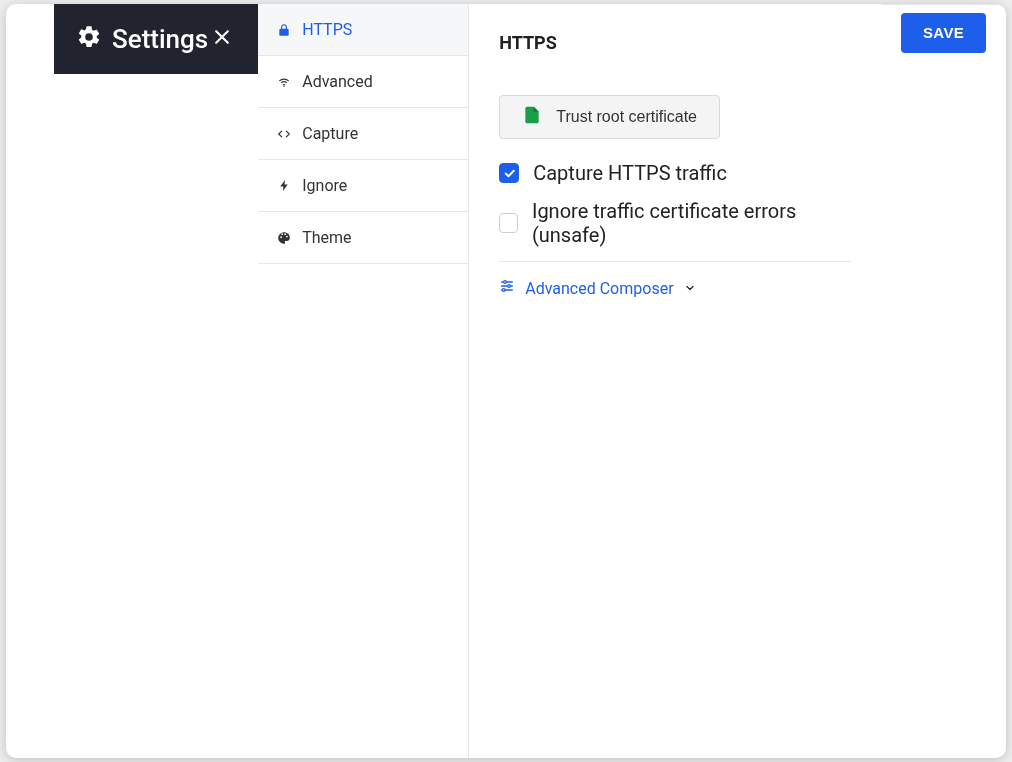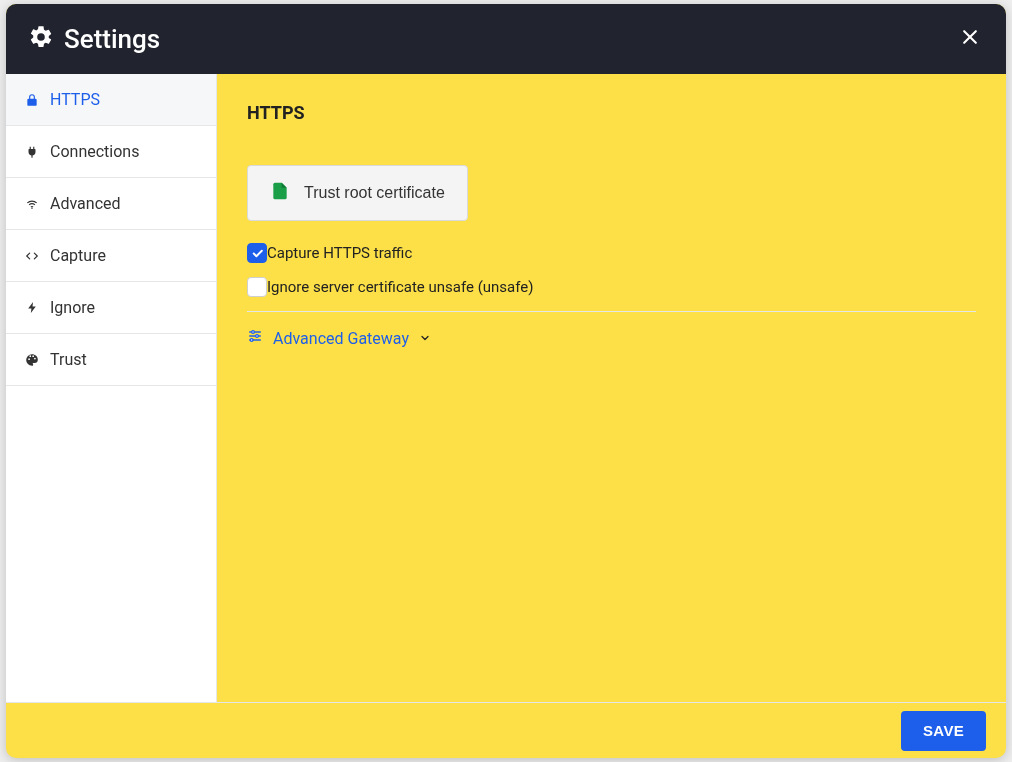--- a/index.html
+++ b/index.html
@@ -19,26 +19,26 @@
       position: absolute;
       inset: 0;
       background: #eee;
     }
     .modal {
       position: absolute;
       top: 4px;
       left: 6px;
       right: 6px;
       bottom: 4px;
-      background: #fde047;
+      background: #ffffff;
       border-radius: 10px;
       overflow: hidden;
       display: flex;
-      flex-direction: column;
       box-shadow: 0 2px 12px rgba(0,0,0,0.2);
+      padding-left: 48px;
     }
     .modal-header {
       background: #21232f;
       color: #fff;
       height: 70px;
       display: flex;
       align-items: center;
       padding: 0 22px;
       justify-content: space-between;
     }
@@ -108,32 +108,33 @@
       margin-bottom: 42px;
     }
     .trust-btn {
       display: inline-flex;
       align-items: center;
       gap: 14px;
       border: 1px solid #d9d9d9;
       background: #f4f4f4;
       border-radius: 4px;
       padding: 0 22px;
-      height: 56px;
+      height: 44px;
       font-size: 16px;
       color: #333;
       cursor: pointer;
       margin-bottom: 22px;
     }
     .checkbox-row {
       display: flex;
       align-items: center;
+      gap: 14px;
       margin-bottom: 14px;
       cursor: pointer;
-      font-size: 15px;
+      font-size: 20px;
       color: #222;
     }
     .checkbox {
       width: 20px;
       height: 20px;
       border-radius: 4px;
       border: 1px solid #cfcfcf;
       display: flex;
       align-items: center;
       justify-content: center;
@@ -208,28 +209,20 @@
       <div class="sidebar-item active">
         <span class="sb-icon">
           <svg width="14" height="14" viewBox="0 0 24 24" fill="currentColor">
               <path d="M18 10h-1V7a5 5 0 0 0-10 0v3H6a2 2 0 0 0-2 2v8a2 2 0 0 0 2 2h12a2 2 0 0 0 2-2v-8a2 2 0 0 0-2-2Zm-9-3a3 3 0 0 1 6 0v3H9Z"></path>
             </svg>
         </span>
         <span>HTTPS</span>
       </div>
       <div class="sidebar-item">
         <span class="sb-icon">
-          <svg width="14" height="14" viewBox="0 0 24 24" fill="currentColor">
-              <path d="M16 7V3h-2v4h-4V3H8v4H7a1 1 0 0 0-1 1v4a6 6 0 0 0 5 5.91V22h2v-4.09A6 6 0 0 0 18 12V8a1 1 0 0 0-1-1Z"></path>
-            </svg>
-        </span>
-        <span>Connections</span>
-      </div>
-      <div class="sidebar-item">
-        <span class="sb-icon">
           <svg width="14" height="14" viewBox="0 0 24 24" fill="none" stroke="currentColor" stroke-width="2">
               <path d="M4 10a12 12 0 0 1 16 0"></path>
               <path d="M7 13.5a8 8 0 0 1 10 0"></path>
               <path d="M10 17a4 4 0 0 1 4 0"></path>
               <circle cx="12" cy="19.5" r="1" fill="currentColor" stroke="none"></circle>
             </svg>
         </span>
         <span>Advanced</span>
       </div>
       <div class="sidebar-item">
@@ -248,21 +241,21 @@
             </svg>
         </span>
         <span>Ignore</span>
       </div>
       <div class="sidebar-item">
         <span class="sb-icon">
           <svg width="14" height="14" viewBox="0 0 24 24" fill="currentColor">
               <path d="M12 2a10 10 0 0 0 0 20 2 2 0 0 0 2-2 2 2 0 0 0-.6-1.4A1 1 0 0 1 14 17h2a6 6 0 0 0 6-6c0-5-4.5-9-10-9Zm-5 10a1.5 1.5 0 1 1 1.5-1.5A1.5 1.5 0 0 1 7 12Zm2-5a1.5 1.5 0 1 1 1.5-1.5A1.5 1.5 0 0 1 9 7Zm5 0a1.5 1.5 0 1 1 1.5-1.5A1.5 1.5 0 0 1 14 7Zm3 4a1.5 1.5 0 1 1 1.5-1.5A1.5 1.5 0 0 1 17 11Z"></path>
             </svg>
         </span>
-        <span>Trust</span>
+        <span>Theme</span>
       </div>
     </div>
 
     <div class="main">
       <h2 class="page-title">HTTPS</h2>
 
       <button class="trust-btn">
         <span>
           <svg width="20" height="20" viewBox="0 0 24 24">
               <path fill="#1a9e48" d="M14 2H6a2 2 0 0 0-2 2v16a2 2 0 0 0 2 2h12a2 2 0 0 0 2-2V8Z"></path>
@@ -276,37 +269,37 @@
         <span class="checkbox checked">
           <svg width="13" height="13" viewBox="0 0 24 24" fill="none" stroke="#fff" stroke-width="3.5" stroke-linecap="round" stroke-linejoin="round">
               <polyline points="5 12 10 17 20 7"></polyline>
             </svg>
         </span>
         <span>Capture HTTPS traffic</span>
       </div>
 
       <div class="checkbox-row">
         <span class="checkbox"></span>
-        <span>Ignore server certificate unsafe (unsafe)</span>
+        <span>Ignore traffic certificate errors (unsafe)</span>
       </div>
 
       <hr class="divider">
 
       <div class="advanced-link">
         <span>
           <svg width="16" height="16" viewBox="0 0 24 24" fill="none" stroke="#1d5fea" stroke-width="2" stroke-linecap="round">
               <line x1="4" y1="6" x2="20" y2="6"></line>
               <circle cx="9" cy="6" r="2" fill="#fff"></circle>
               <line x1="4" y1="12" x2="20" y2="12"></line>
               <circle cx="15" cy="12" r="2" fill="#fff"></circle>
               <line x1="4" y1="18" x2="20" y2="18"></line>
               <circle cx="7" cy="18" r="2" fill="#fff"></circle>
             </svg>
         </span>
-        <span>Advanced Gateway</span>
+        <span>Advanced Composer</span>
         <span>
           <svg width="12" height="12" viewBox="0 0 24 24" fill="none" stroke="#222" stroke-width="2.5" stroke-linecap="round" stroke-linejoin="round">
               <polyline points="6 9 12 15 18 9"></polyline>
             </svg>
         </span>
       </div>
     </div>
   </div>
 
   <div class="modal-footer">

